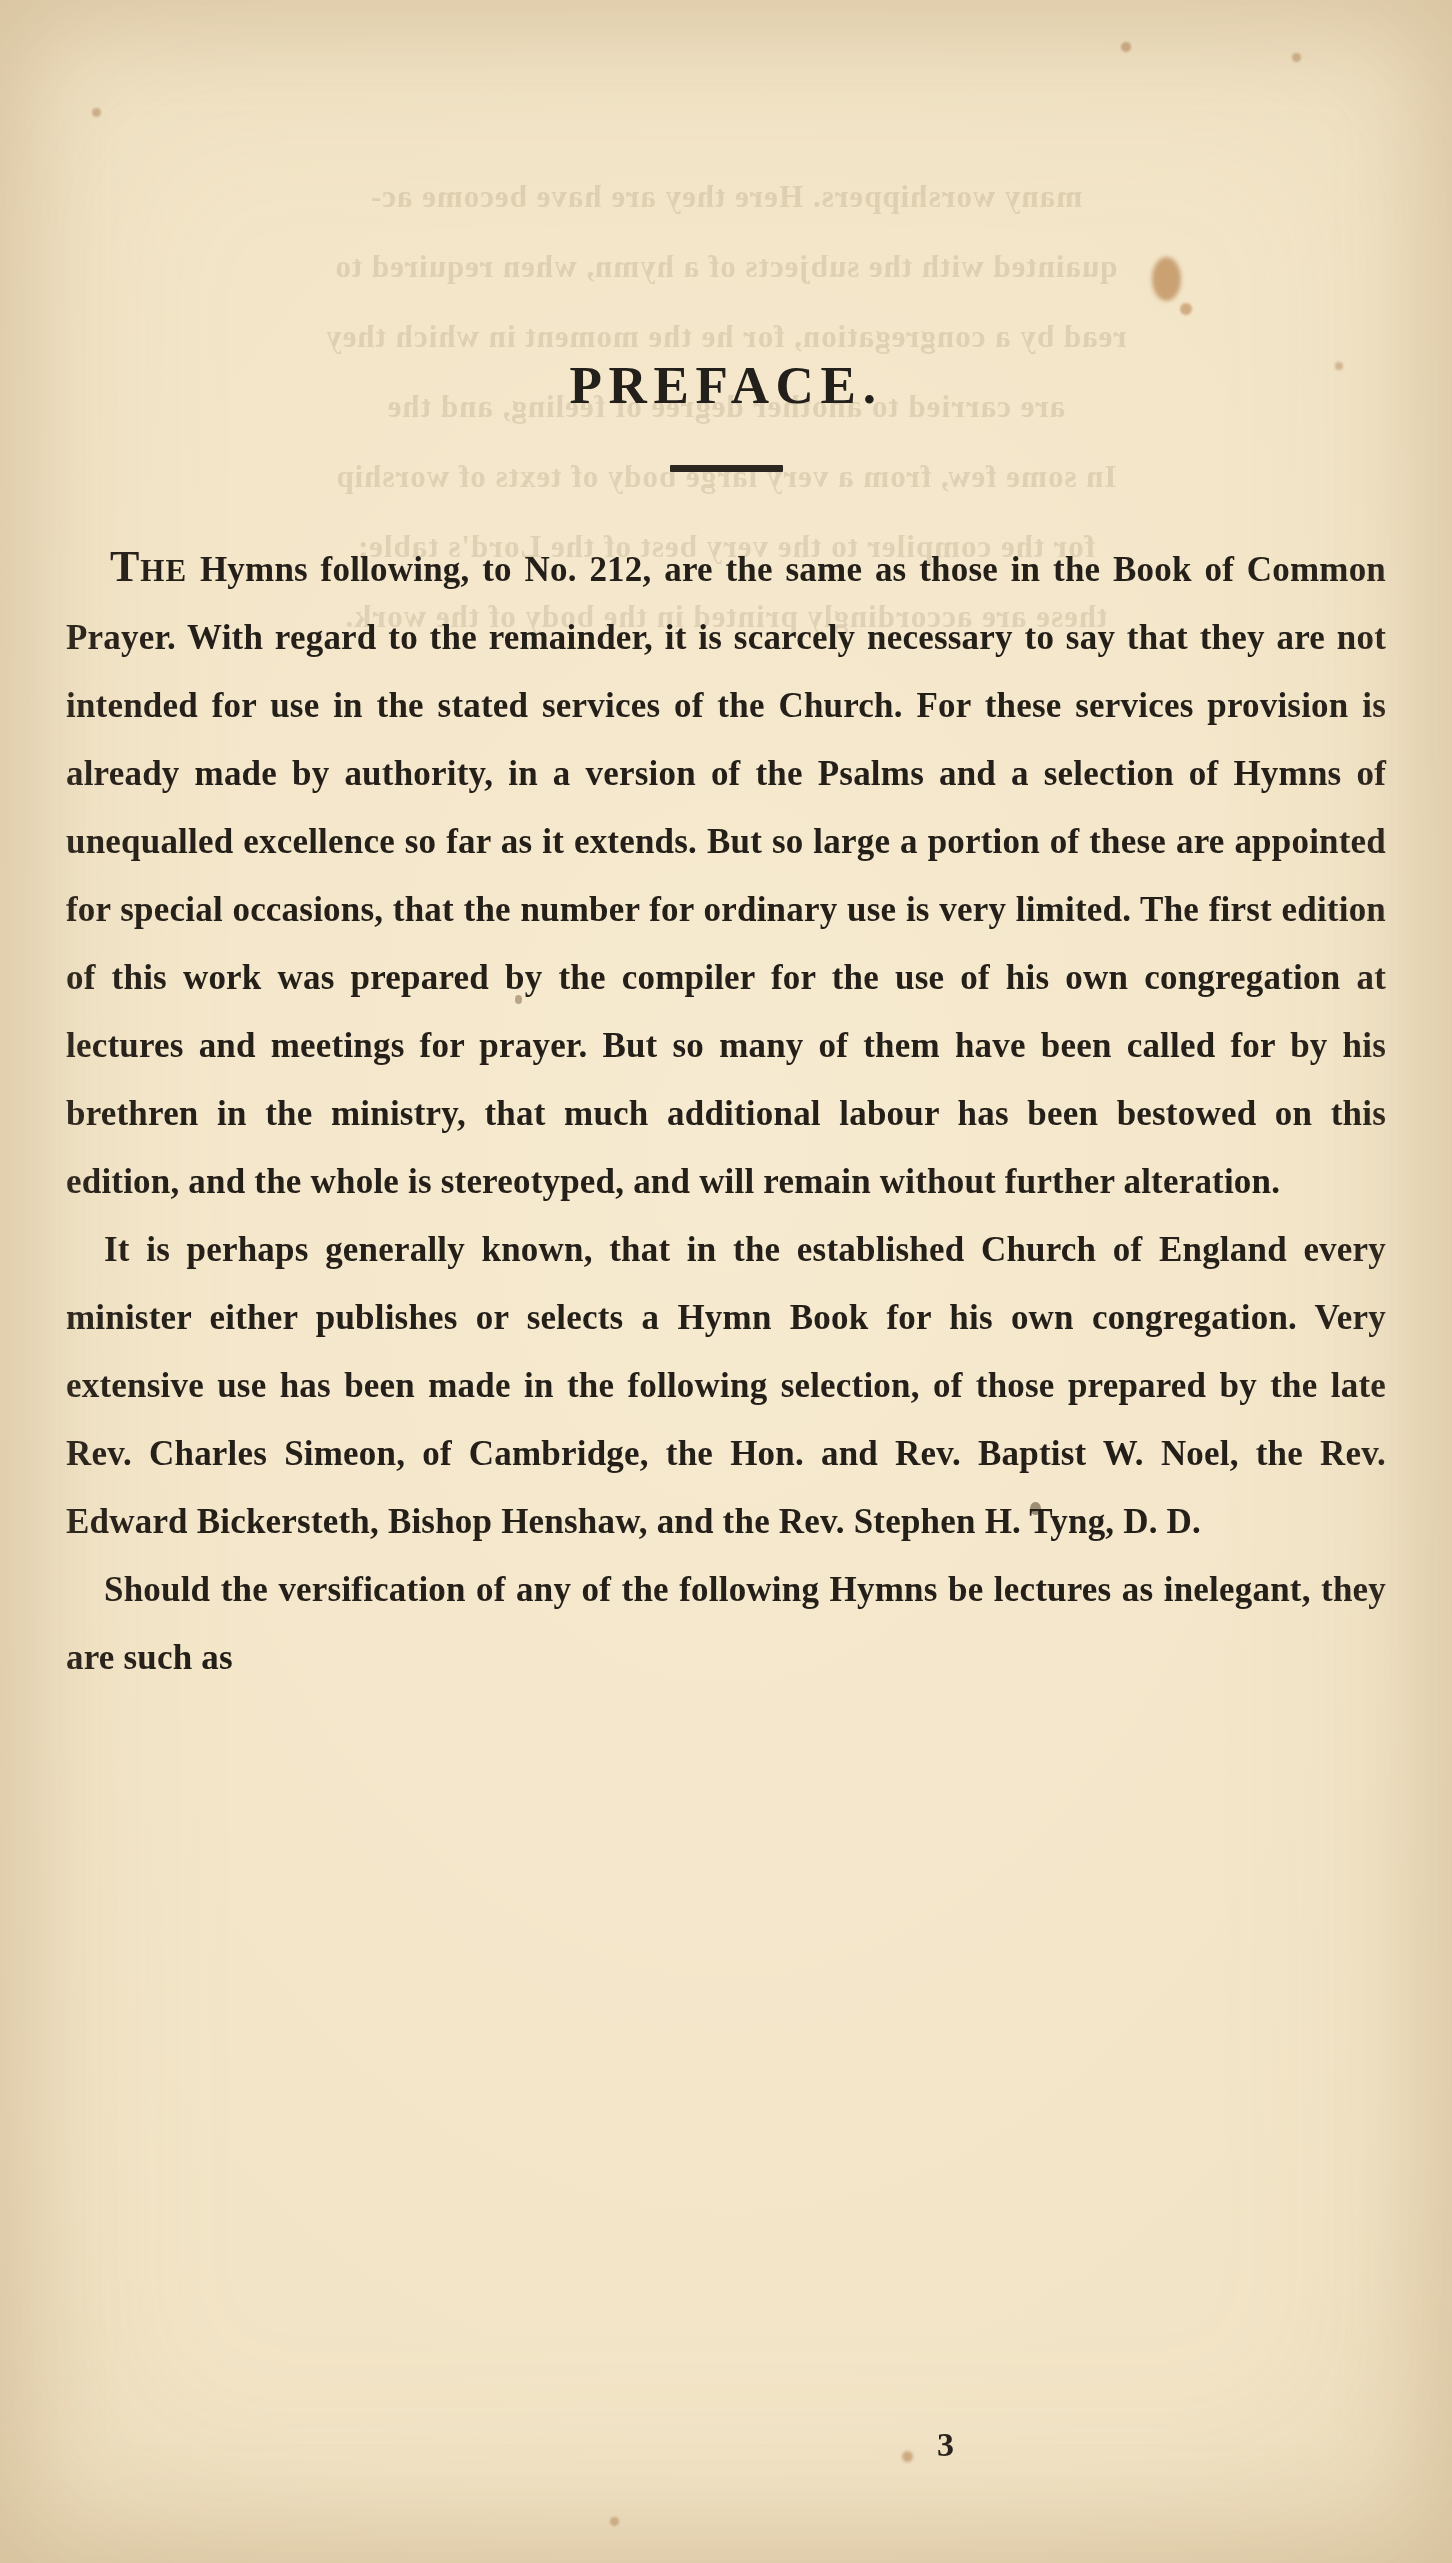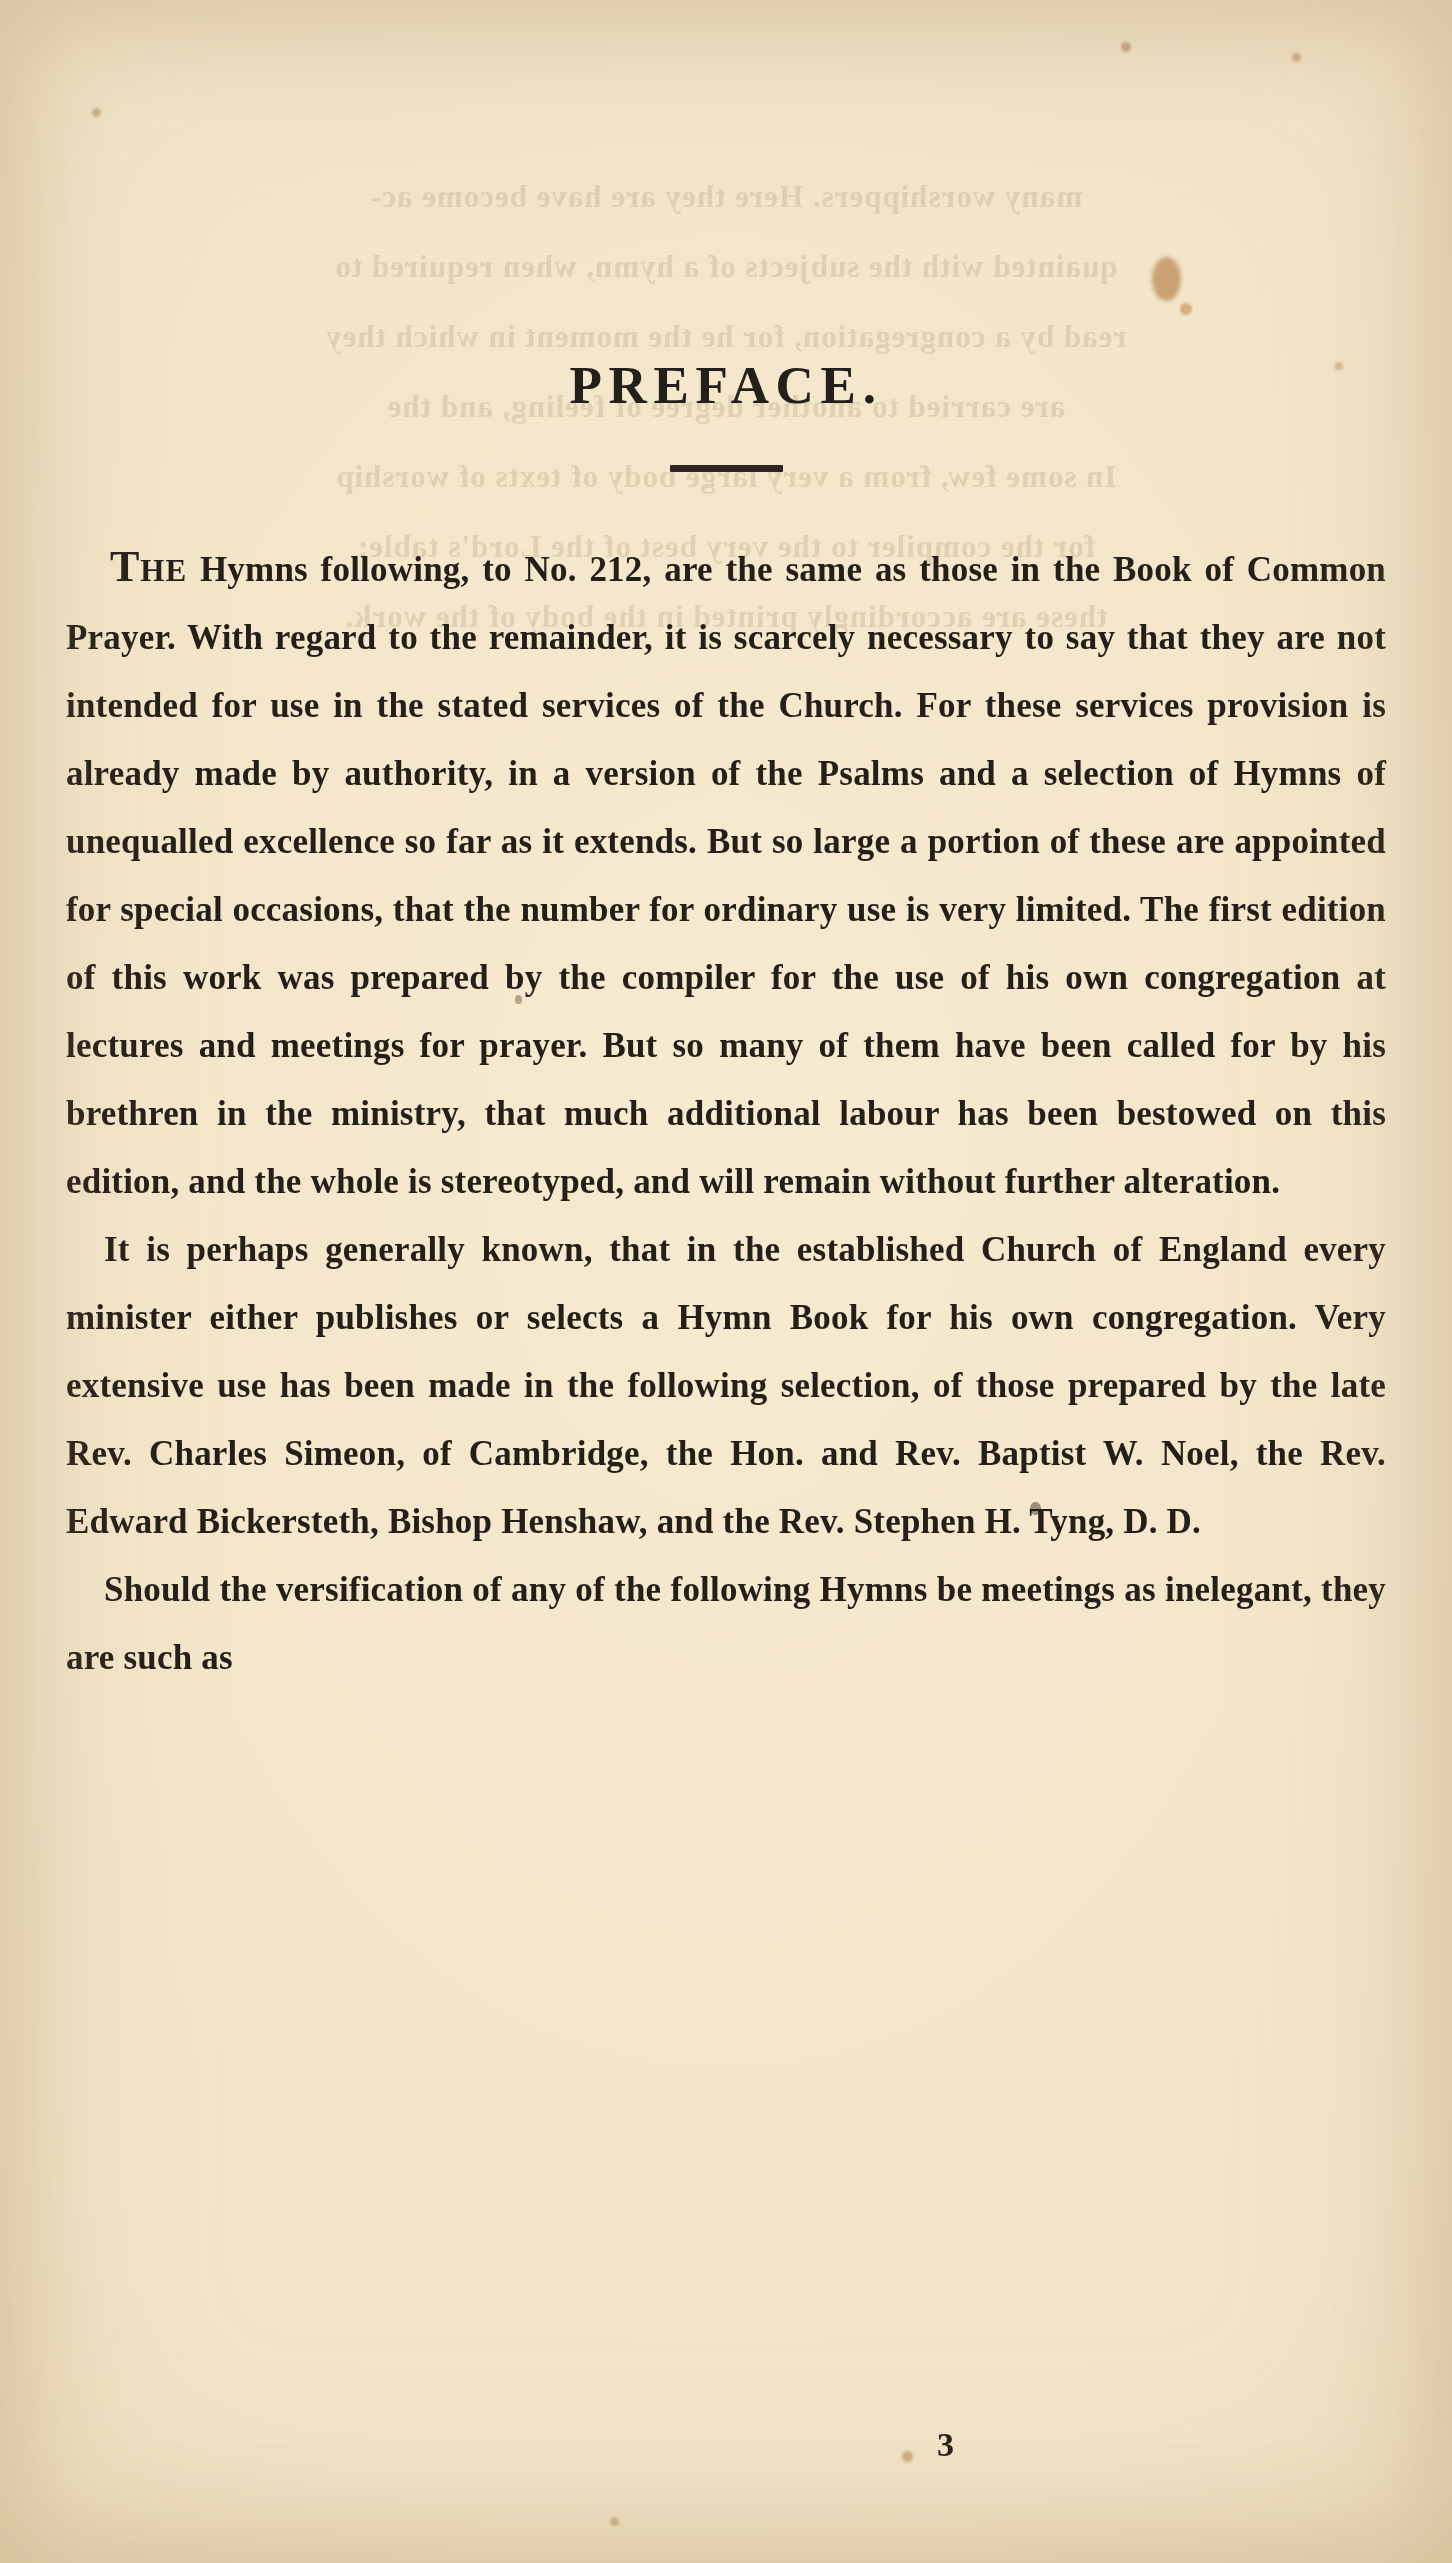--- a/index.html
+++ b/index.html
@@ -148,21 +148,21 @@
 
   <div class="content">
     <h1 class="title">PREFACE.</h1>
     <div class="rule"></div>
 
     <div class="body">
       <p>
         <span class="smallcaps">The</span><span> Hymns following, to No. 212, are the same as those in the Book of Common Prayer.  With regard to the remainder, it is scarcely necessary to say that they are not intended for use in the stated services of the Church.  For these services provision is already made by authority, in a version of the Psalms and a selection of Hymns of unequalled excellence so far as it extends.  But so large a portion of these are appointed for special occasions, that the number for ordinary use is very limited.  The first edition of this work was prepared by the compiler for the use of his own congregation at lectures and meetings for prayer. But so many of them have been called for by his brethren in the ministry, that much additional labour has been bestowed on this edition, and the whole is stereotyped, and will remain without further alteration.</span>
       </p>
       <p class="tight">It is perhaps generally known, that in the established Church of England every minister either publishes or selects a Hymn Book for his own congregation.  Very extensive use has been made in the following selection, of those prepared by the late Rev. Charles Simeon, of Cambridge, the Hon. and Rev. Baptist W. Noel, the Rev. Edward Bickersteth, Bishop Henshaw, and the Rev. Stephen H. Tyng, D. D.</p>
-      <p class="tight">Should the versification of any of the following Hymns be meetings as inelegant, they are such as</p>
+      <p class="tight">Should the versification of any of the following Hymns be lectures as inelegant, they are such as</p>
     </div>
   </div>
 
   <div class="folio">3</div>
 
   <div class="edge-shade"></div>
 </div>
 
 
 </body></html>

